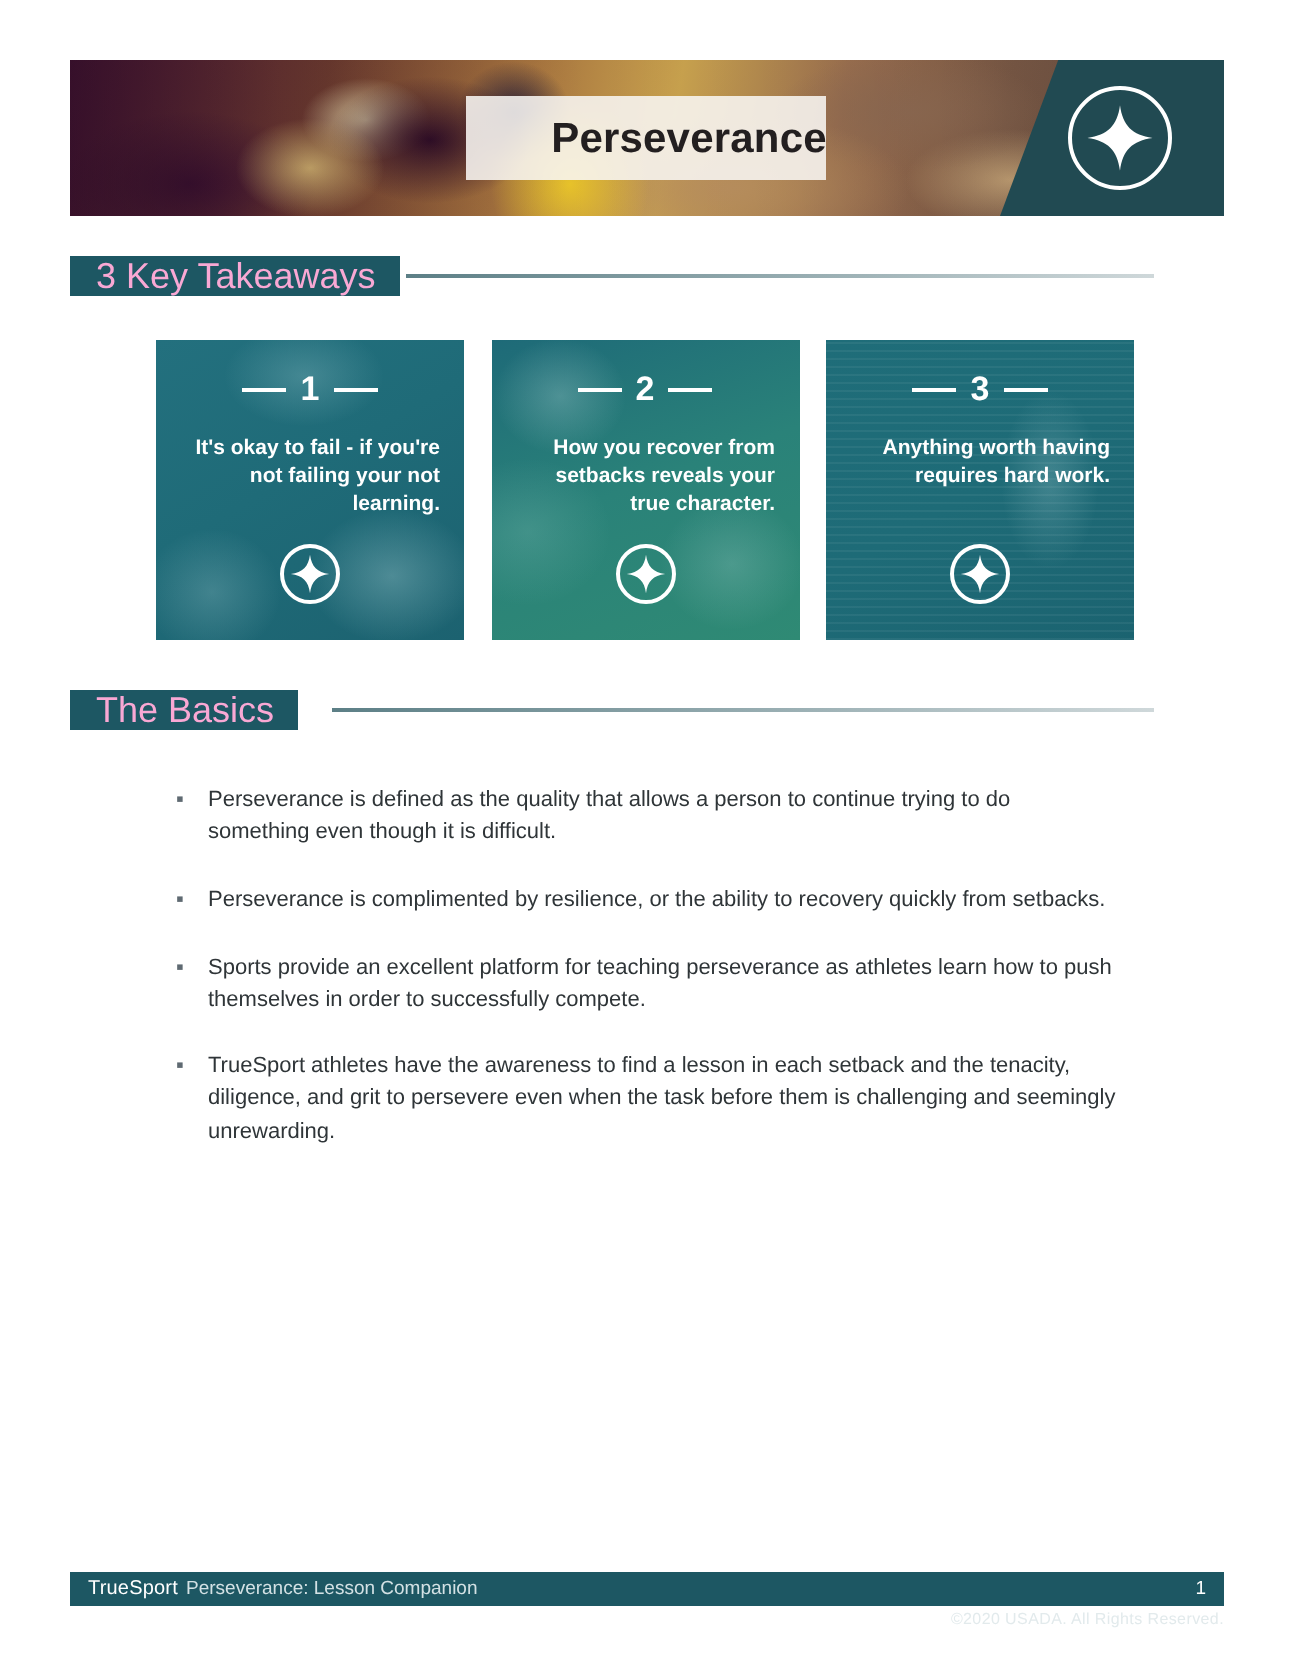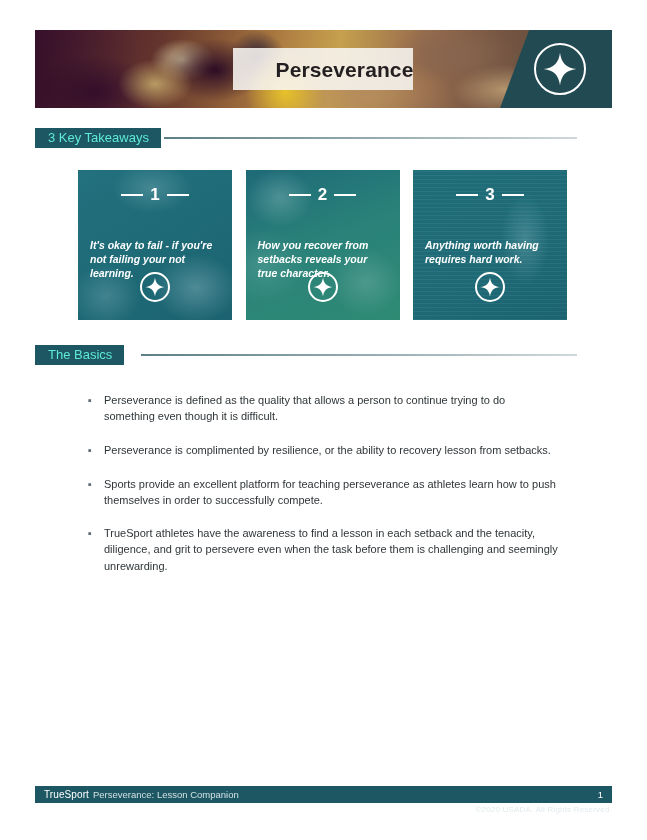--- a/index.html
+++ b/index.html
@@ -113,22 +113,22 @@
   .section-head {
     position: absolute;
     left: 35px;
     height: 20px;
     display: flex;
     align-items: center;
     width: 542px;
   }
   .section-tab {
     background: #1d5763;
-    color: #5eead4;
-    font-size: 13px;
+    color: #f9a8d4;
+    font-size: 18px;
     font-weight: 400;
     height: 20px;
     line-height: 20px;
     padding: 0 12px 0 13px;
     white-space: nowrap;
   }
   .section-rule {
     flex: 1;
     height: 2px;
     margin-left: 3px;
@@ -191,25 +191,24 @@
     line-height: 1;
   }
   .card-num .dash {
     display: block;
     width: 22px;
     height: 2px;
     background: #ffffff;
   }
   .card-quote {
     position: relative;
-    margin-top: 35px;
+    margin-top: 14px;
     padding: 0 12px;
-    text-align: left;
+    text-align: right;
     font-size: 10.5px;
-    font-style: italic;
     font-weight: 700;
     line-height: 1.35;
     color: #ffffff;
   }
   .card-badge {
     position: absolute;
     left: 50%;
     bottom: 18px;
     transform: translateX(-50%);
     width: 30px;
@@ -362,21 +361,21 @@
     <div class="section-rule"></div>
   </div>
 
   <div class="basics-list">
     <div class="bullet-row">
       <span class="bullet-mark">▪</span>
       <span class="bullet-text">Perseverance is defined as the quality that allows a person to continue trying to do something even though it is difficult.</span>
     </div>
     <div class="bullet-row">
       <span class="bullet-mark">▪</span>
-      <span class="bullet-text">Perseverance is complimented by resilience, or the ability to recovery lesson from setbacks.</span>
+      <span class="bullet-text">Perseverance is complimented by resilience, or the ability to recovery quickly from setbacks.</span>
     </div>
     <div class="bullet-row">
       <span class="bullet-mark">▪</span>
       <span class="bullet-text">Sports provide an excellent platform for teaching perseverance as athletes learn how to push themselves in order to successfully compete.</span>
     </div>
     <div class="bullet-row">
       <span class="bullet-mark">▪</span>
       <span class="bullet-text">TrueSport athletes have the awareness to find a lesson in each setback and the tenacity, diligence, and grit to persevere even when the task before them is challenging and seemingly unrewarding.</span>
     </div>
   </div>

